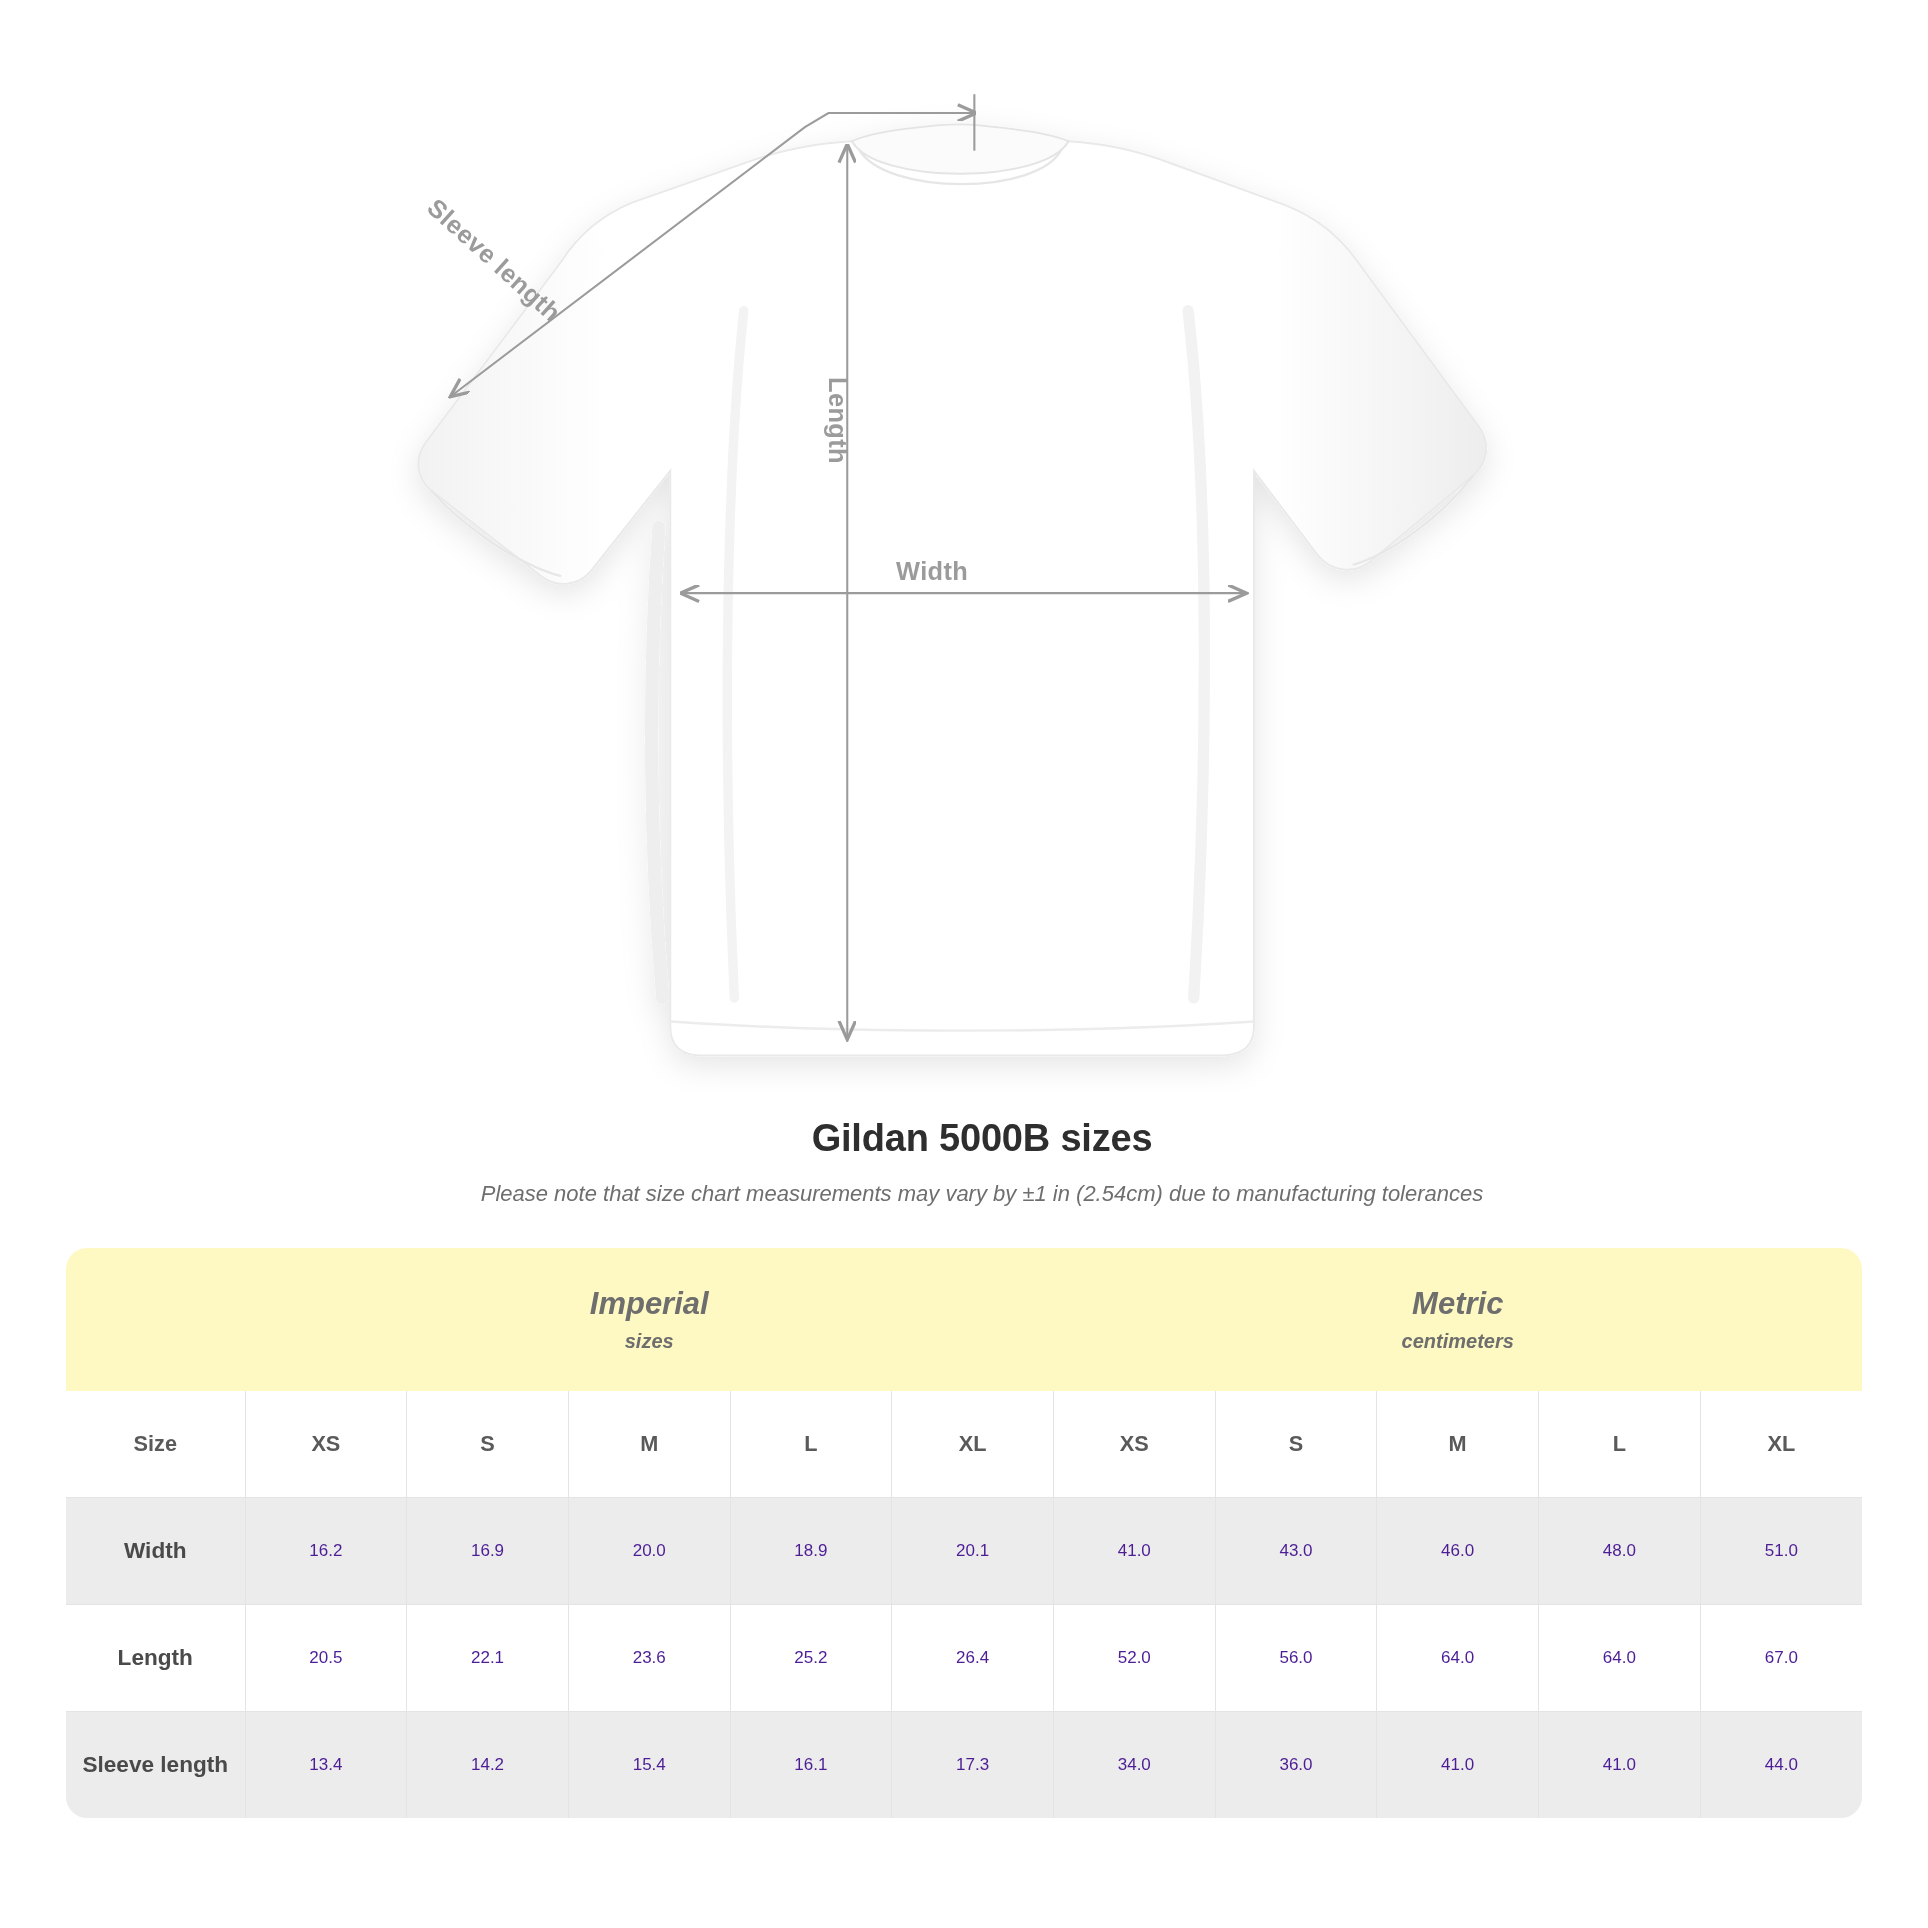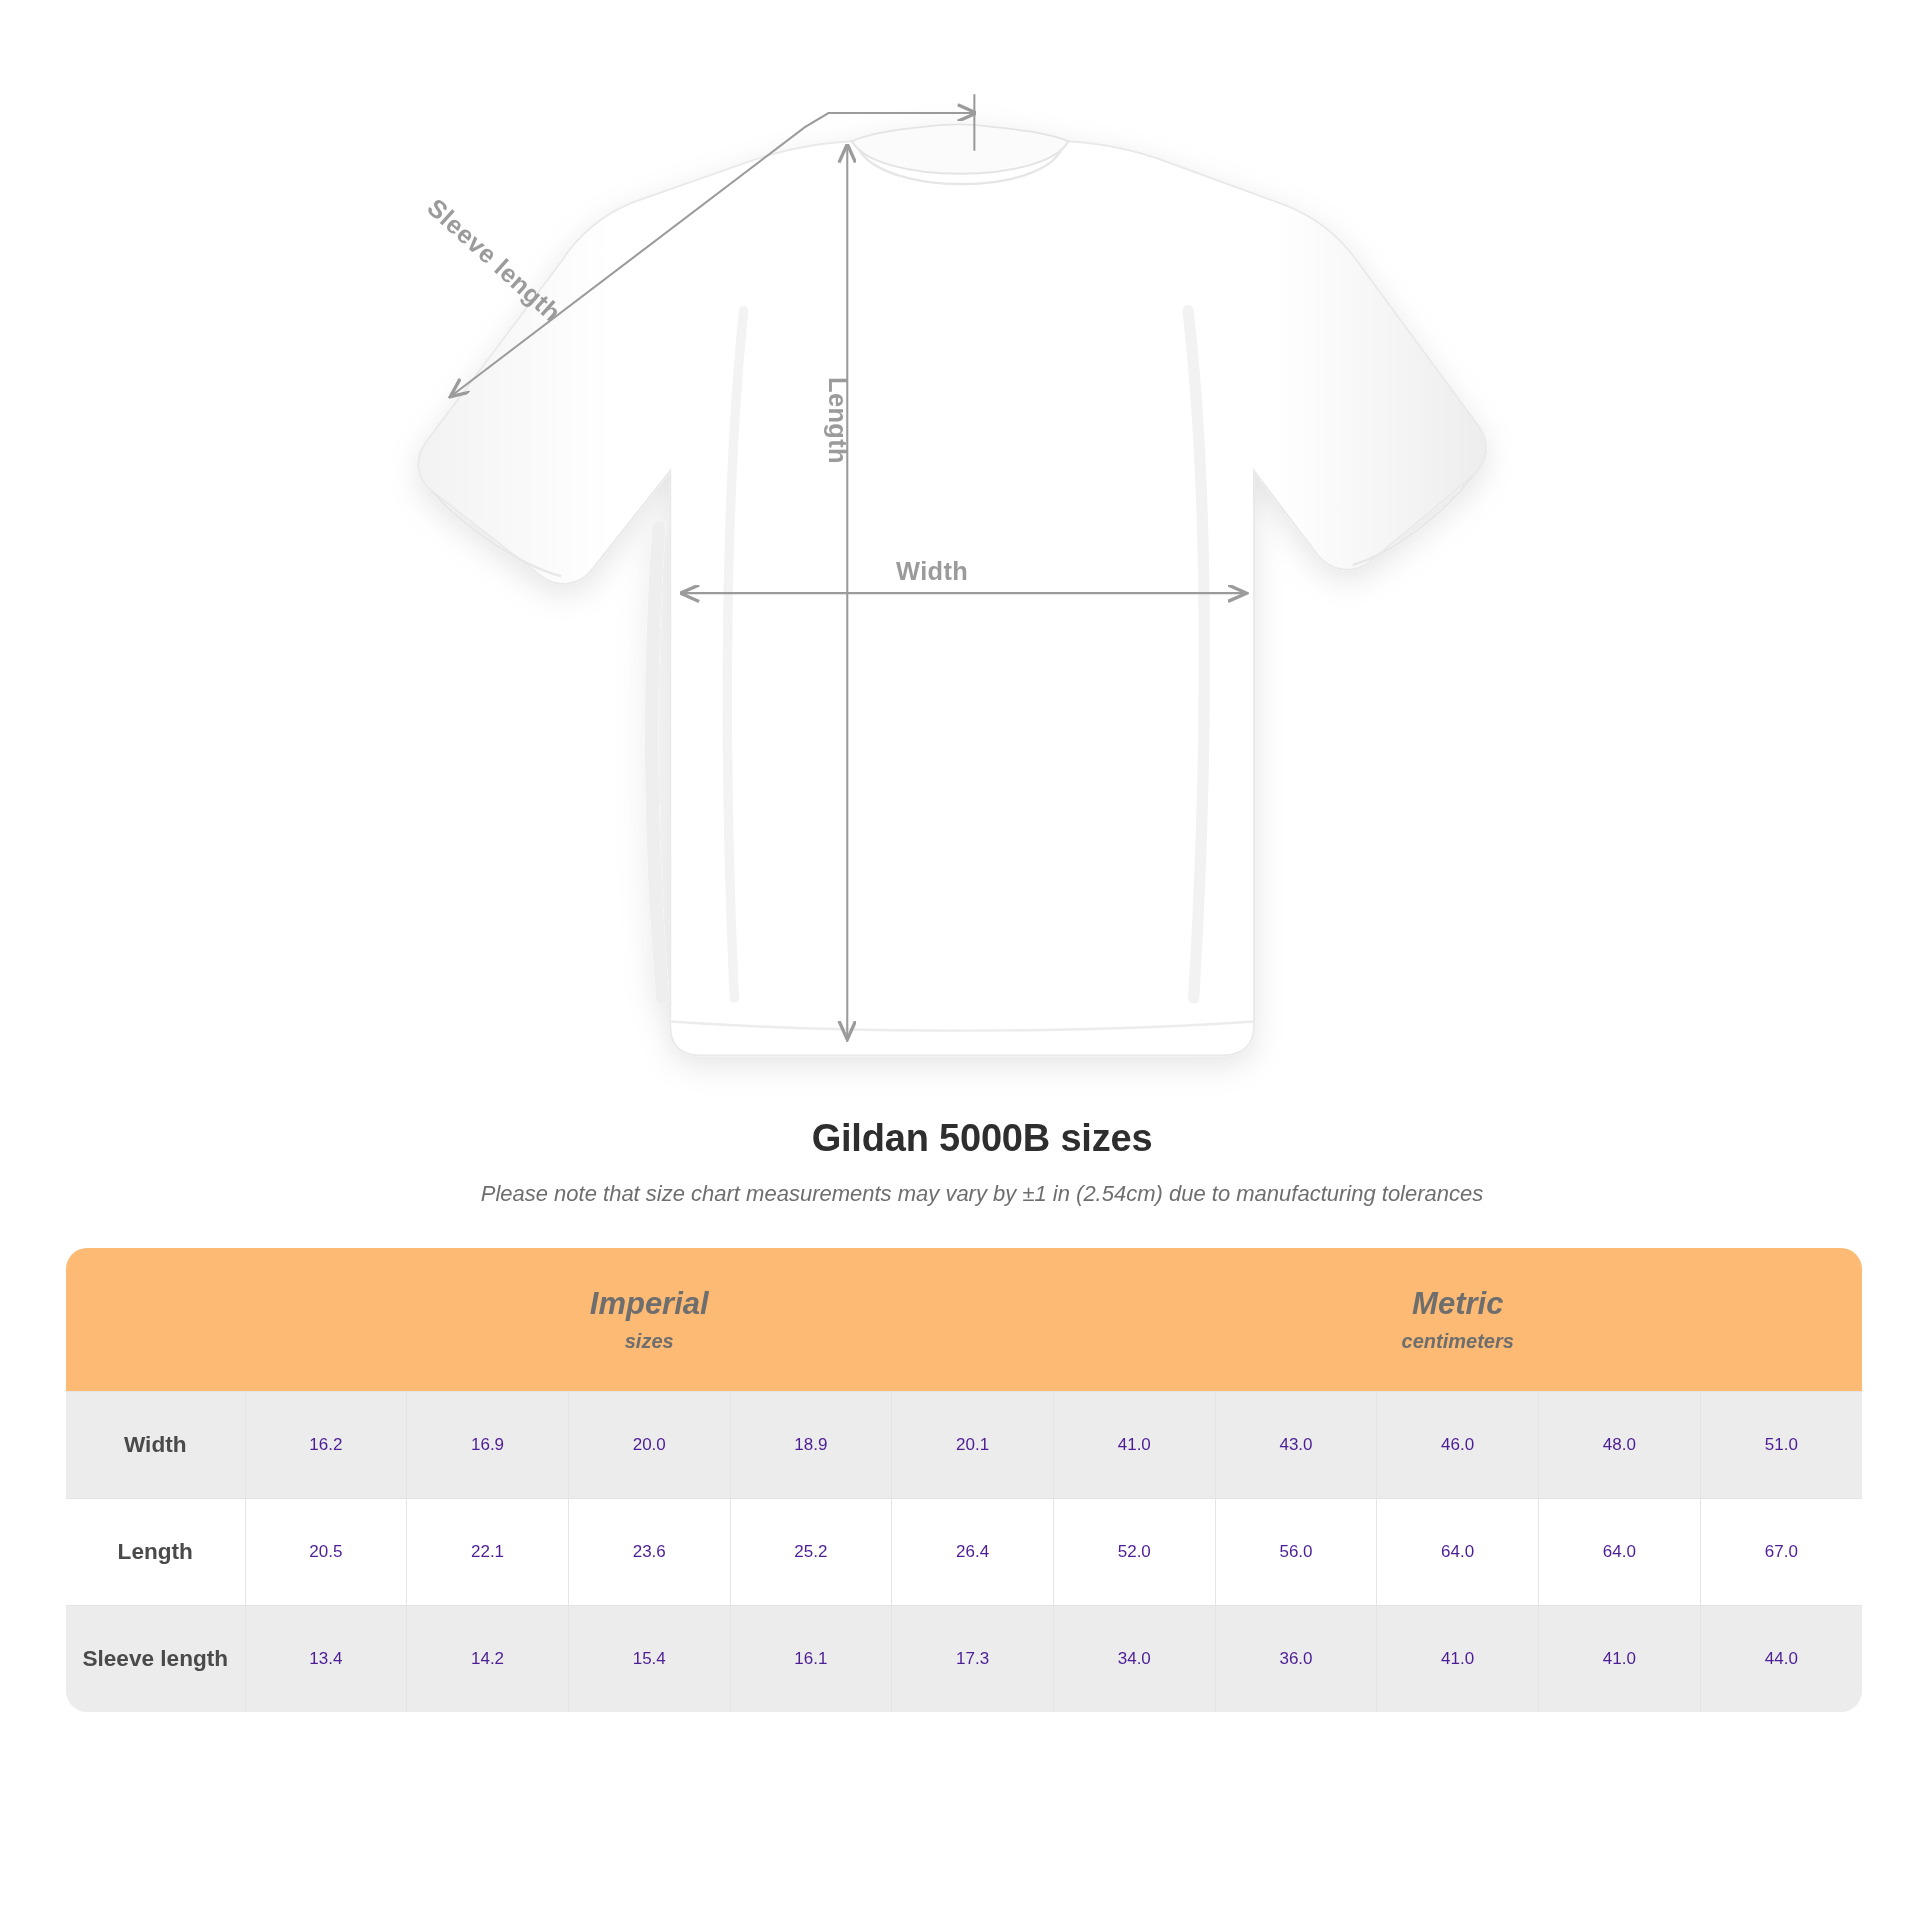--- a/index.html
+++ b/index.html
@@ -85,21 +85,21 @@
     width: 100%;
     border-collapse: collapse;
     table-layout: fixed;
   }
   table.size-chart th,
   table.size-chart td {
     text-align: center;
     vertical-align: middle;
   }
   .unit-head {
-    background: #fdba74;
+    background: #fef9c3;
     height: 141px;
   }
   .unit-head .unit-name {
     font-size: 31px;
     font-weight: bold;
     font-style: italic;
     color: #6e6e6e;
     line-height: 1.2;
   }
   .unit-head .unit-sub {
@@ -228,20 +228,33 @@
         <th class="unit-head"></th>
         <th class="unit-head" colspan="5">
           <div class="unit-name">Imperial</div>
           <div class="unit-sub">sizes</div>
         </th>
         <th class="unit-head" colspan="5">
           <div class="unit-name">Metric</div>
           <div class="unit-sub">centimeters</div>
         </th>
       </tr>
+      <tr class="col-head-row">
+        <td>Size</td>
+        <td>XS</td>
+        <td>S</td>
+        <td>M</td>
+        <td>L</td>
+        <td>XL</td>
+        <td>XS</td>
+        <td>S</td>
+        <td>M</td>
+        <td>L</td>
+        <td>XL</td>
+      </tr>
     </thead>
     <tbody>
       <tr class="data-row row-shade">
         <td class="rowlabel">Width</td>
         <td>16.2</td>
         <td>16.9</td>
         <td>20.0</td>
         <td>18.9</td>
         <td>20.1</td>
         <td>41.0</td>

